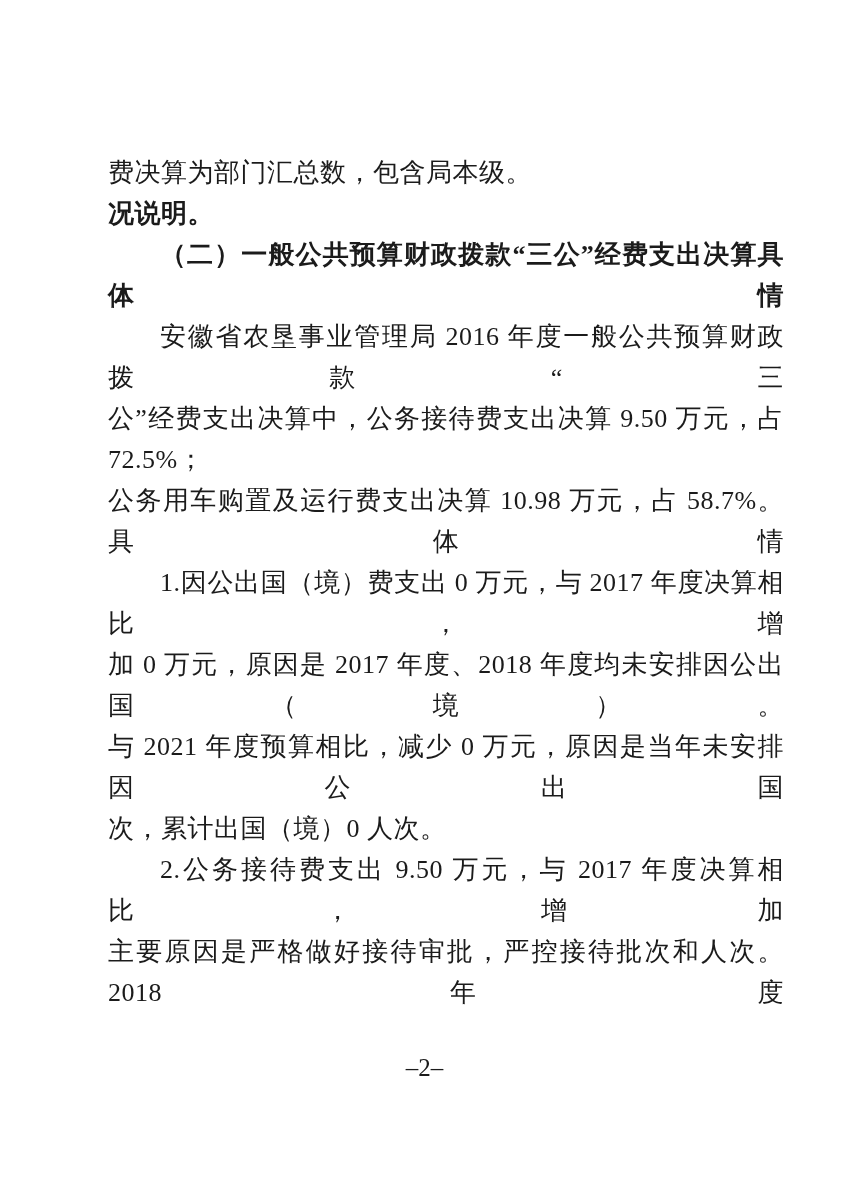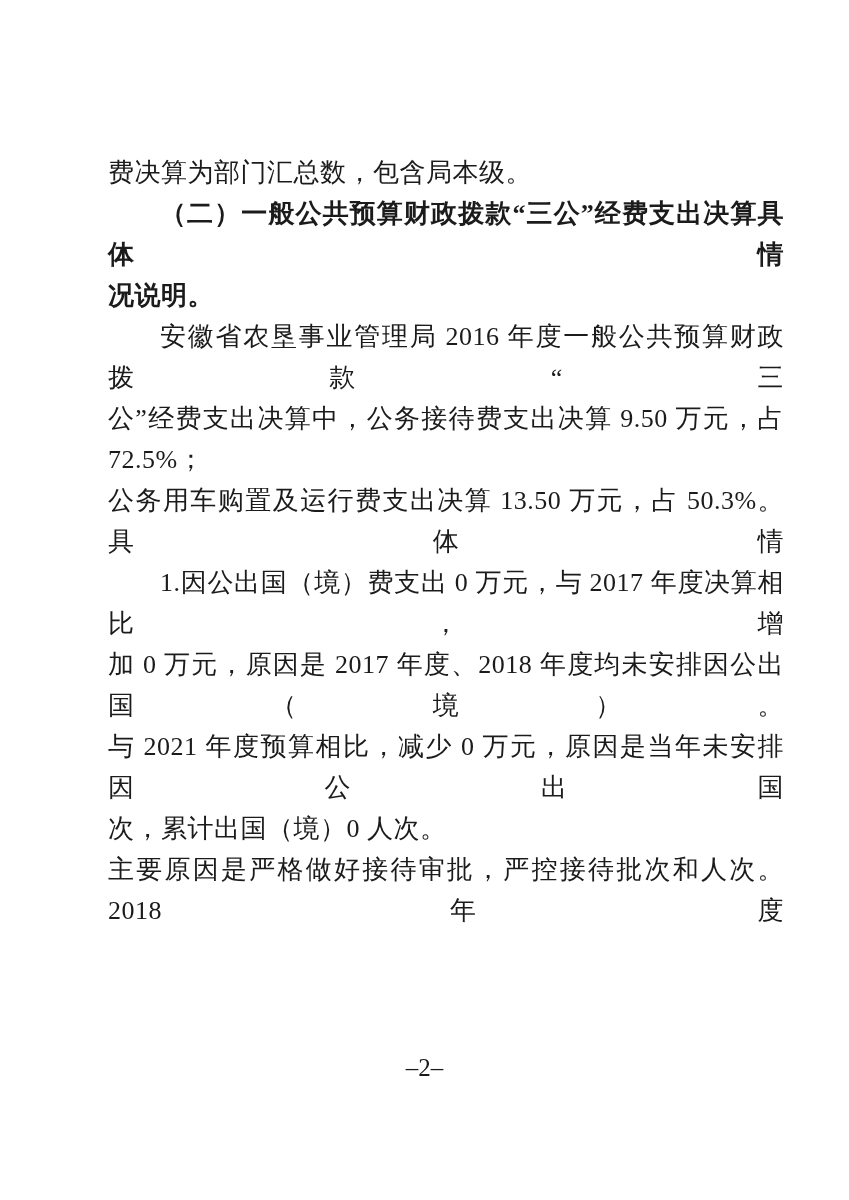--- a/index.html
+++ b/index.html
@@ -48,26 +48,27 @@
     font-size: 25px;
     line-height: 30px;
   }
 </style>
 </head>
 <body>
 
 <div class="page">
   <div class="content">
     <div class="line end">费决算为部门汇总数，包含局本级。</div>
+    <div class="line end bold">况说明。</div>
     <div class="line indent bold">（二）一般公共预算财政拨款“三公”经费支出决算具体情</div>
-    <div class="line end bold">况说明。</div>
     <div class="line indent">安徽省农垦事业管理局 2016 年度一般公共预算财政拨款“三</div>
     <div class="line">公”经费支出决算中，公务接待费支出决算 9.50 万元，占 72.5%；</div>
-    <div class="line">公务用车购置及运行费支出决算 13.50 万元，占 50.3%。具体情</div>
+    <div class="line">公务用车购置及运行费支出决算 10.98 万元，占 58.7%。具体情</div>
     <div class="line indent">1.因公出国（境）费支出 0 万元，与 2017 年度决算相比，增</div>
     <div class="line">加 0 万元，原因是 2017 年度、2018 年度均未安排因公出国（境）。</div>
     <div class="line">与 2021 年度预算相比，减少 0 万元，原因是当年未安排因公出国</div>
     <div class="line end">次，累计出国（境）0 人次。</div>
+    <div class="line indent">2.公务接待费支出 9.50 万元，与 2017 年度决算相比，增加</div>
     <div class="line">主要原因是严格做好接待审批，严控接待批次和人次。2018 年度</div>
 
   </div>
   <div class="footer">–2–</div>
 </div>
 
 </body></html>

